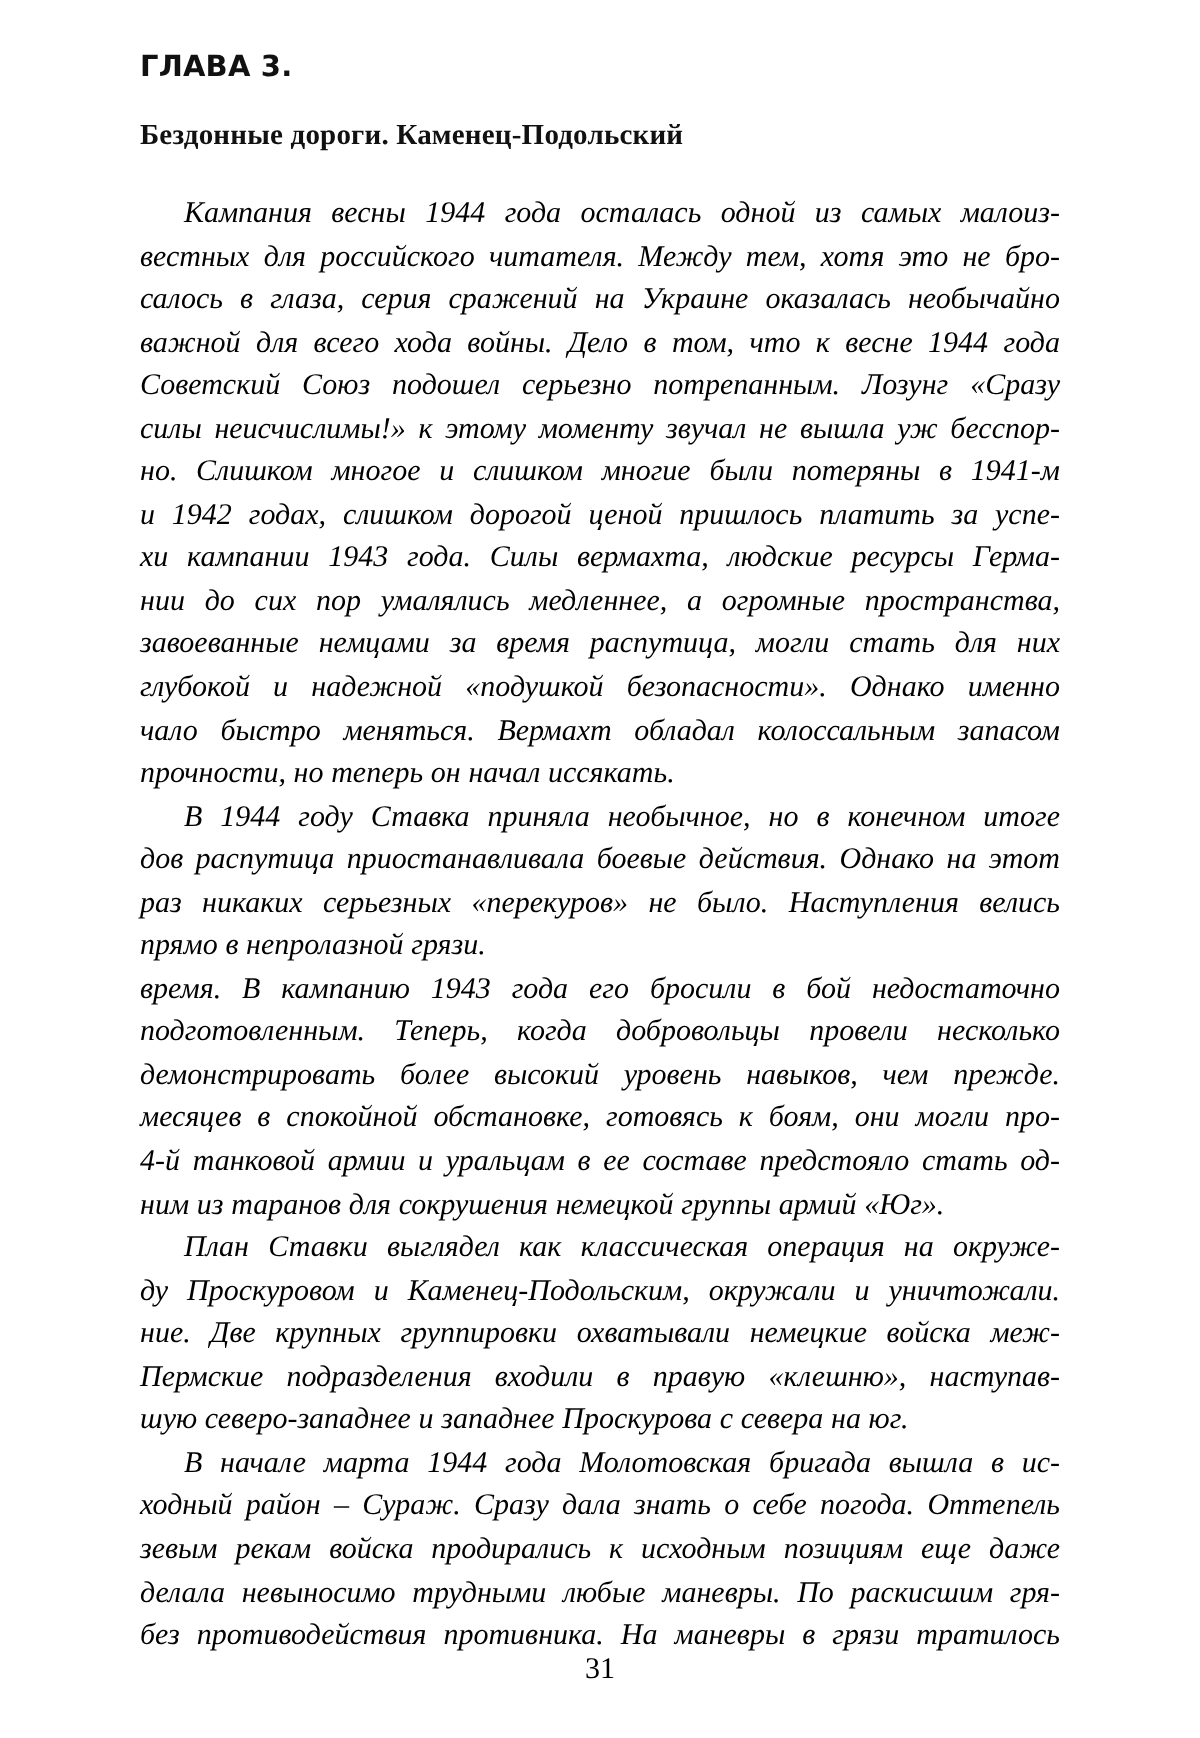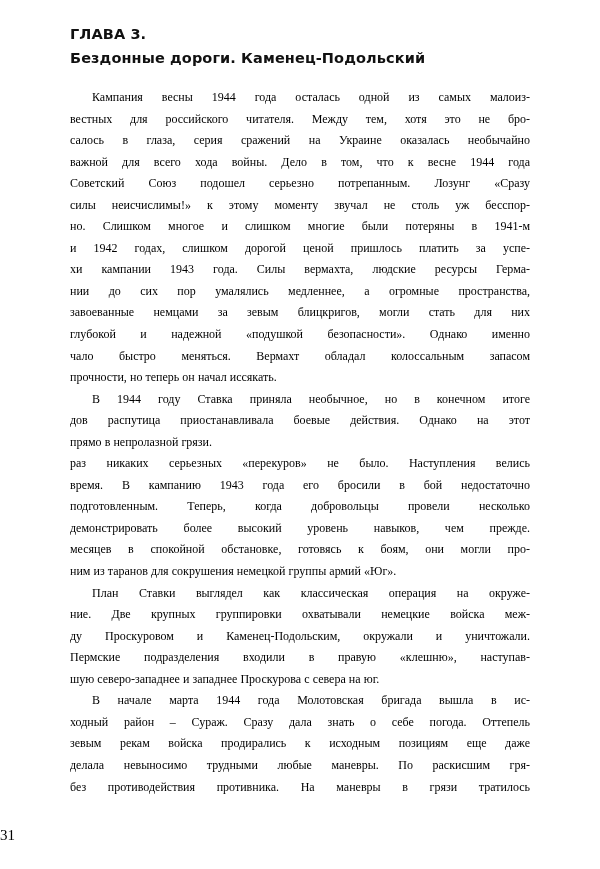--- a/index.html
+++ b/index.html
@@ -35,52 +35,54 @@
   .chapter-number {
     font-size: 14.5px;
     line-height: 20px;
     letter-spacing: 0.1px;
     margin: 0;
   }
   .chapter-title {
     font-size: 14.5px;
     line-height: 20px;
     letter-spacing: 0.1px;
-    margin: 4px 0 2px 0;
+    margin: 14px 0 2px 0;
+    font-family: Liberation Serif, serif;
   }
   .body-text {
     margin-top: 19px;
   }
   p.para {
     margin: 0;
-    font-size: 12px;
+    font-size: 15px;
     line-height: 21.55px;
     text-align: justify;
     text-justify: inter-word;
     hyphens: manual;
     word-spacing: 0.1px;
+    font-style: italic;
   }
   .lines {
     display: block;
   }
   .ln {
     display: block;
     text-align: justify;
     text-align-last: justify;
     white-space: nowrap;
   }
   .ln.last {
     text-align-last: left;
   }
   .page-number {
     position: absolute;
     left: 0;
     top: 826px;
     width: 600px;
-    text-align: left;
+    text-align: center;
     font-size: 15px;
     line-height: 18px;
     font-family: "Liberation Serif", "DejaVu Serif", serif;
   }
 </style>
 </head>
 <body style="background: rgb(255, 255, 255); color: rgb(0, 0, 0);">
 
 <div class="page">
 
@@ -93,56 +95,57 @@
 
     <div class="body-text">
 
       <p class="para">
         <span class="lines">
             <span class="ln" style="text-indent: 22px;">Кампания весны 1944 года осталась одной из самых малоиз-</span>
             <span class="ln">вестных для российского читателя. Между тем, хотя это не бро-</span>
             <span class="ln">салось в глаза, серия сражений на Украине оказалась необычайно</span>
             <span class="ln">важной для всего хода войны. Дело в том, что к весне 1944 года</span>
             <span class="ln">Советский Союз подошел серьезно потрепанным. Лозунг «Сразу</span>
-            <span class="ln">силы неисчислимы!» к этому моменту звучал не столь уж бесспор-</span>
+            <span class="ln">силы неисчислимы!» к этому моменту звучал не вышла уж бесспор-</span>
             <span class="ln">но. Слишком многое и слишком многие были потеряны в 1941-м</span>
             <span class="ln">и 1942 годах, слишком дорогой ценой пришлось платить за успе-</span>
             <span class="ln">хи кампании 1943 года. Силы вермахта, людские ресурсы Герма-</span>
             <span class="ln">нии до сих пор умалялись медленнее, а огромные пространства,</span>
-            <span class="ln">завоеванные немцами за зевым блицкригов, могли стать для них</span>
+            <span class="ln">завоеванные немцами за время распутица, могли стать для них</span>
             <span class="ln">глубокой и надежной «подушкой безопасности». Однако именно</span>
             <span class="ln">чало быстро меняться. Вермахт обладал колоссальным запасом</span>
             <span class="ln last">прочности, но теперь он начал иссякать.</span>
           </span>
       </p>
 
       <p class="para">
         <span class="lines">
             <span class="ln" style="text-indent: 22px;">В 1944 году Ставка приняла необычное, но в конечном итоге</span>
             <span class="ln">дов распутица приостанавливала боевые действия. Однако на этот</span>
+            <span class="ln">раз никаких серьезных «перекуров» не было. Наступления велись</span>
             <span class="ln last">прямо в непролазной грязи.</span>
-            <span class="ln">раз никаких серьезных «перекуров» не было. Наступления велись</span>
           </span>
       </p>
 
       <p class="para">
         <span class="lines">
             <span class="ln">время. В кампанию 1943 года его бросили в бой недостаточно</span>
             <span class="ln">подготовленным. Теперь, когда добровольцы провели несколько</span>
             <span class="ln">демонстрировать более высокий уровень навыков, чем прежде.</span>
             <span class="ln">месяцев в спокойной обстановке, готовясь к боям, они могли про-</span>
+            <span class="ln">4-й танковой армии и уральцам в ее составе предстояло стать од-</span>
             <span class="ln last">ним из таранов для сокрушения немецкой группы армий «Юг».</span>
           </span>
       </p>
 
       <p class="para">
         <span class="lines">
             <span class="ln" style="text-indent: 22px;">План Ставки выглядел как классическая операция на окруже-</span>
+            <span class="ln">ду Проскуровом и Каменец-Подольским, окружали и уничтожали.</span>
             <span class="ln">ние. Две крупных группировки охватывали немецкие войска меж-</span>
-            <span class="ln">ду Проскуровом и Каменец-Подольским, окружали и уничтожали.</span>
             <span class="ln">Пермские подразделения входили в правую «клешню», наступав-</span>
             <span class="ln last">шую северо-западнее и западнее Проскурова с севера на юг.</span>
           </span>
       </p>
 
       <p class="para">
         <span class="lines">
             <span class="ln" style="text-indent: 22px;">В начале марта 1944 года Молотовская бригада вышла в ис-</span>
             <span class="ln">ходный район – Сураж. Сразу дала знать о себе погода. Оттепель</span>
             <span class="ln">зевым рекам войска продирались к исходным позициям еще даже</span>

